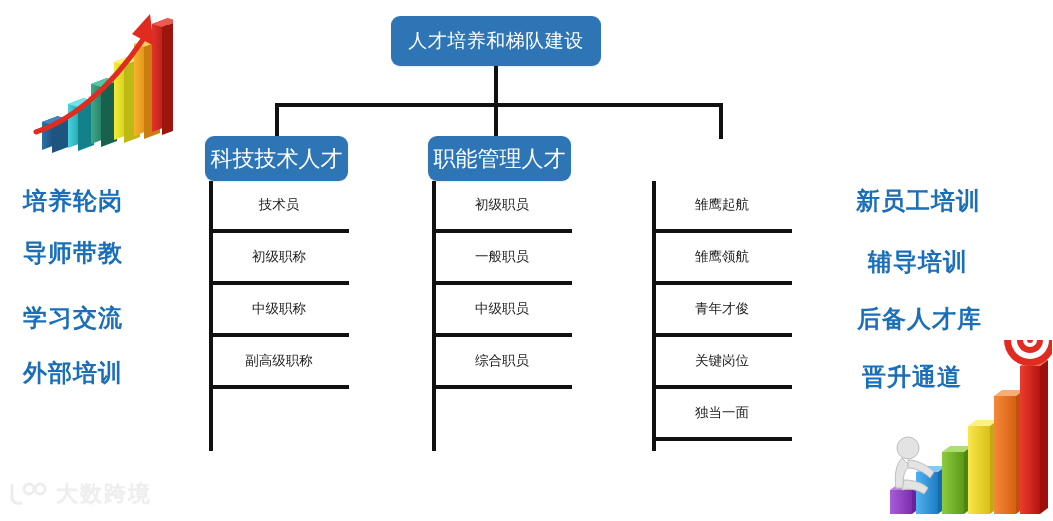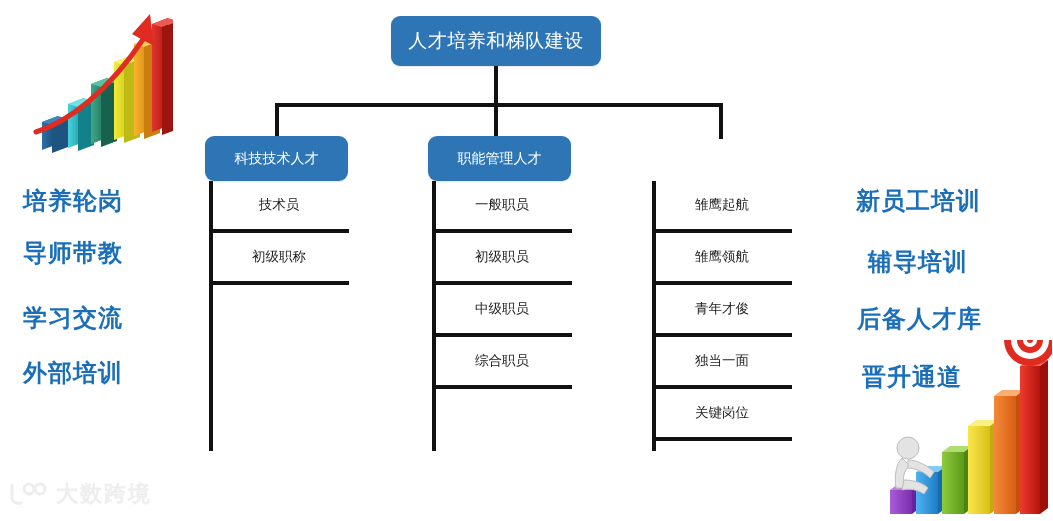--- a/index.html
+++ b/index.html
@@ -25,21 +25,21 @@
     text-align:right;
   }
   #title-box{left:391px;top:16px;width:210px;height:50px;font-size:19px;}
 
   .cat-box{
     position:absolute;
     background:#2E75B6;
     border-radius:9px;
     color:#fff;
     display:flex;align-items:center;justify-content:center;
-    font-size:14px;
+    font-size:22px;
     box-shadow:0 1px 2px rgba(0,0,0,.10);
   }
   #cat-box-0{left:205px;top:136px;width:143px;height:45px;}
   #cat-box-1{left:428px;top:136px;width:143px;height:45px;}
   #cat-box-2{left:648px;top:136px;width:143px;height:45px;}
 
   
   .conn{position:absolute;background:#111111;}
   #conn-stem{left:494px;top:66px;width:4px;height:41px;}
   #conn-bar{left:275px;top:103px;width:448px;height:4px;}
@@ -190,37 +190,39 @@
   <div class="conn" id="conn-drop-1"></div>
   <div class="conn" id="conn-drop-2"></div>
 
   <div class="cat-box" id="cat-box-0">科技技术人才</div>
   <div class="cat-box" id="cat-box-1">职能管理人才</div>
 
   <div class="column" id="column-0">
     <div class="col-spine"></div>
     <div class="item">技术员</div>
     <div class="item">初级职称</div>
+    <div class="item">中级职称</div>
+    <div class="item">副高级职称</div>
   </div>
 
   <div class="column" id="column-1">
     <div class="col-spine"></div>
+    <div class="item">初级职员</div>
     <div class="item">一般职员</div>
-    <div class="item">初级职员</div>
     <div class="item">中级职员</div>
     <div class="item">综合职员</div>
   </div>
 
   <div class="column" id="column-2">
     <div class="col-spine"></div>
     <div class="item">雏鹰起航</div>
     <div class="item">雏鹰领航</div>
     <div class="item">青年才俊</div>
+    <div class="item">关键岗位</div>
     <div class="item">独当一面</div>
-    <div class="item">关键岗位</div>
   </div>
 
   <svg id="stairs-art" viewBox="0 0 172 178">
     <defs>
       <linearGradient id="sP" x1="0" y1="0" x2="1" y2="0">
         <stop offset="0" stop-color="#A95CD8"></stop>
           <stop offset="1" stop-color="#7B2FB0"></stop>
       </linearGradient>
       <linearGradient id="sB" x1="0" y1="0" x2="1" y2="0">
         <stop offset="0" stop-color="#4FB3F0"></stop>

